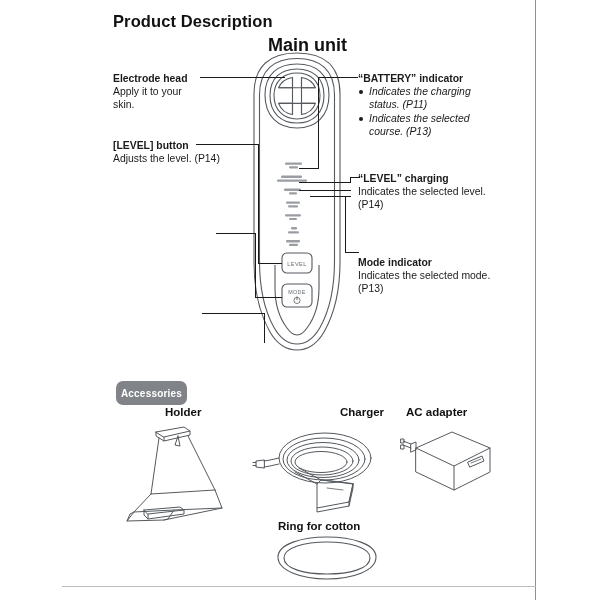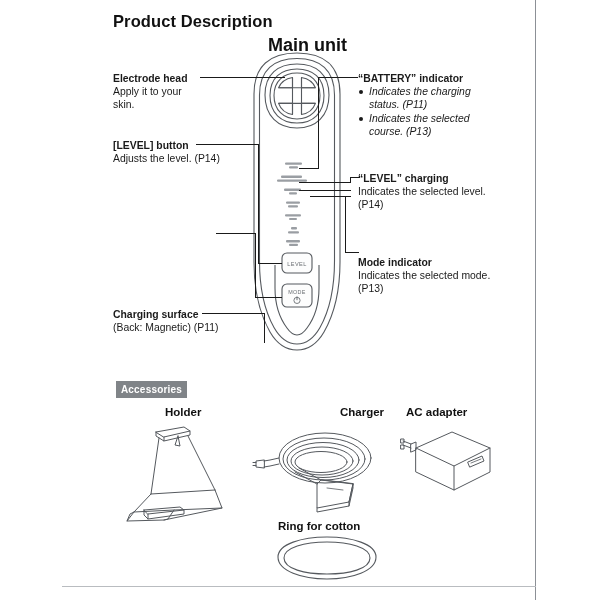--- a/index.html
+++ b/index.html
@@ -56,22 +56,22 @@
   }
 
   
   .ldr{position:absolute;background:#1a1a1a;}
   .ldr.h{height:1px;}
   .ldr.v{width:1px;}
 
   
   .acc-badge{
     position:absolute;left:116px;top:381px;
-    width:71px;height:17px;background:#808488;
-    display:flex;align-items:center;justify-content:center;
+    width:71px;height:24px;background:#808488;
+    display:flex;align-items:center;justify-content:center;border-radius:7px;
   }
   .acc-badge span{
     color:#ffffff;font-size:10px;font-weight:bold;letter-spacing:.2px;
   }
 
   .acc-label{
     position:absolute;font-size:11.5px;font-weight:bold;color:#111;
     white-space:nowrap;
   }
 
@@ -168,24 +168,20 @@
     <span class="ln">Adjusts the level. (P14)</span>
   </div>
   <div class="ldr h" style="left:196px;top:144px;width:63px;"></div>
   <div class="ldr v" style="left:258px;top:144px;height:120px;"></div>
   <div class="ldr h" style="left:258px;top:263px;width:24px;"></div>
 
   <div class="ldr h" style="left:216px;top:233px;width:40px;"></div>
   <div class="ldr v" style="left:255px;top:233px;height:65px;"></div>
   <div class="ldr h" style="left:255px;top:297px;width:27px;"></div>
 
-  <div class="callout" style="left:113px;top:308px;">
-    <span class="hd">Charging surface</span>
-    <span class="ln">(Back: Magnetic) (P11)</span>
-  </div>
   <div class="ldr h" style="left:202px;top:313px;width:63px;"></div>
   <div class="ldr v" style="left:264px;top:313px;height:30px;"></div>
 
   <div class="callout" style="left:358px;top:72px;">
     <span class="hd">“BATTERY” indicator</span>
     <ul>
       <li>
         <span class="ln">Indicates the charging</span>
         <span class="ln cont">status. (P11)</span>
       </li>

